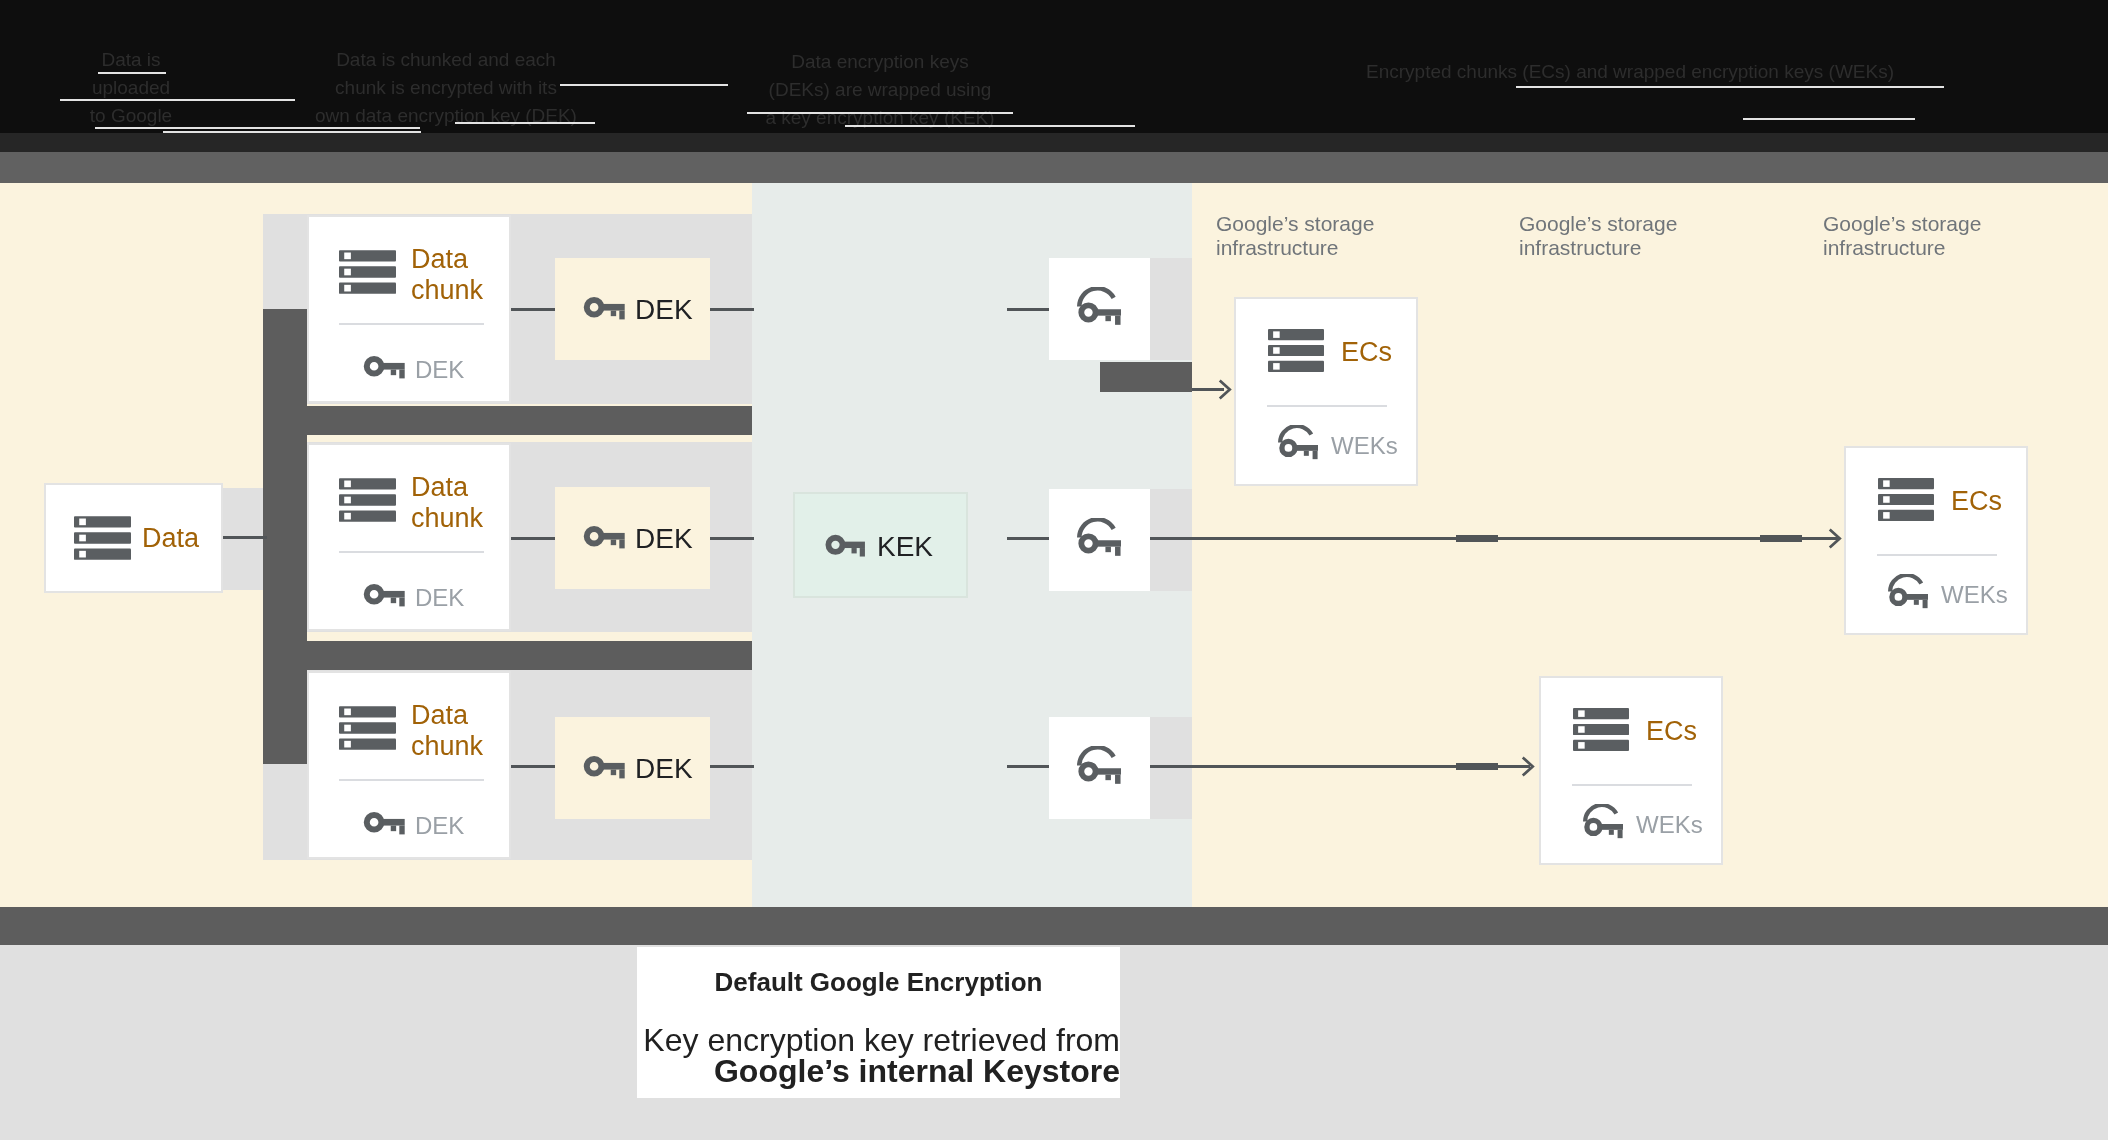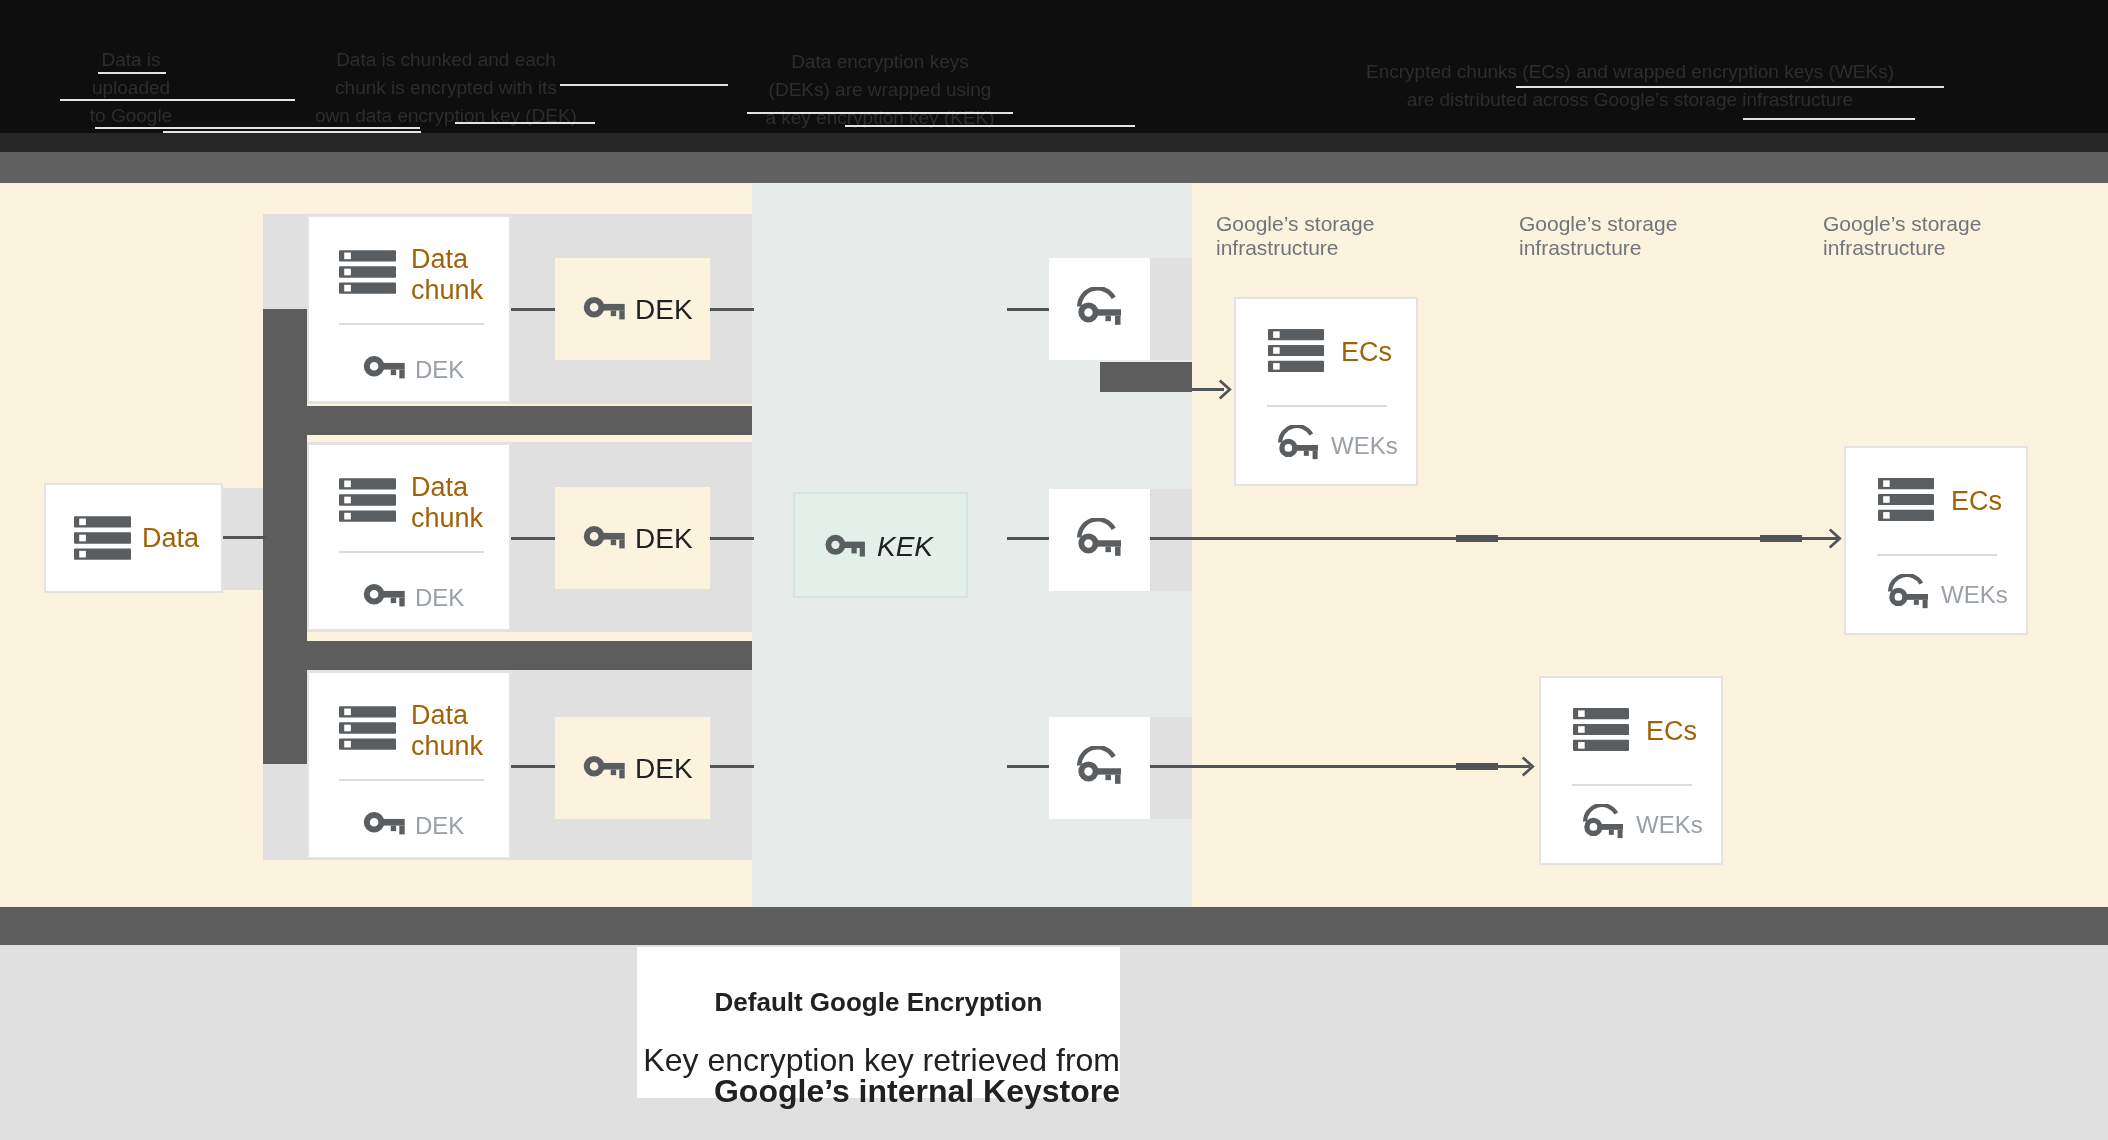--- a/index.html
+++ b/index.html
@@ -88,21 +88,20 @@
     <span>chunk is encrypted with its</span>
     <span>own data encryption key (DEK)</span>
   </div>
   <div class="abs ann" style="left:740px;top:48px;width:280px;">
     <span>Data encryption keys</span>
     <span>(DEKs) are wrapped using</span>
     <span>a key encryption key (KEK)</span>
   </div>
   <div class="abs ann" style="left:1310px;top:58px;width:640px;">
     <span>Encrypted chunks (ECs) and wrapped encryption keys (WEKs)</span>
-    <span>are distributed across Google’s storage infrastructure</span>
   </div>
 
   <div class="abs uline" style="left:98px;top:72px;width:68px;"></div>
   <div class="abs uline" style="left:60px;top:99px;width:235px;"></div>
   <div class="abs uline" style="left:560px;top:84px;width:168px;"></div>
   <div class="abs uline" style="left:95px;top:127px;width:325px;"></div>
   <div class="abs uline" style="left:163px;top:131px;width:258px;"></div>
   <div class="abs uline" style="left:455px;top:122px;width:140px;"></div>
   <div class="abs uline" style="left:747px;top:112px;width:266px;"></div>
   <div class="abs uline" style="left:845px;top:125px;width:290px;"></div>
@@ -190,21 +189,21 @@
     <svg class="abs" style="left:28px;top:38px;" width="42" height="27">
         <use href="#i-key"></use>
       </svg>
     <div class="abs label-key" style="left:80px;top:36px;">DEK</div>
   </div>
 
   <div class="abs kekbox" style="left:793px;top:492px;width:175px;height:106px;">
     <svg class="abs" style="left:30px;top:40px;" width="40" height="26">
         <use href="#i-key"></use>
       </svg>
-    <div class="abs label-key" style="left:82px;top:37px;font-style:italic;">KEK</div>
+    <div class="abs label-key" style="left:82px;top:37px;">KEK</div>
   </div>
 
   <div class="abs thinline" style="left:1007px;top:308px;width:44px;height:3px;"></div>
   <div class="abs thinline" style="left:1007px;top:537px;width:44px;height:3px;"></div>
   <div class="abs thinline" style="left:1007px;top:765px;width:44px;height:3px;"></div>
 
   <div class="abs band" style="left:1150px;top:258px;width:42px;height:102px;"></div>
   <div class="abs band" style="left:1150px;top:489px;width:42px;height:102px;"></div>
   <div class="abs band" style="left:1150px;top:717px;width:42px;height:102px;"></div>
 
@@ -275,19 +274,19 @@
         <use href="#i-db"></use>
       </svg>
     <div class="abs title-dark" style="left:105px;top:38px;">ECs</div>
     <div class="abs divider" style="left:31px;top:106px;width:120px;"></div>
     <svg class="abs" style="left:42px;top:126px;" width="40" height="35">
         <use href="#i-wkey"></use>
       </svg>
     <div class="abs sub-gray" style="left:95px;top:133px;">WEKs</div>
   </div>
 
-  <div class="abs caption" style="left:637px;top:947px;width:483px;height:151px;padding-top:40px;">
+  <div class="abs caption" style="left:637px;top:947px;width:483px;height:151px;padding-top:20px;">
     <div class="t">Default Google Encryption</div>
     <div class="s" style="margin-top:27px;">Key encryption key retrieved from</div>
     <div class="s" style="font-weight:bold;">Google’s internal Keystore</div>
   </div>
 
 </div>
 
 </body></html>

